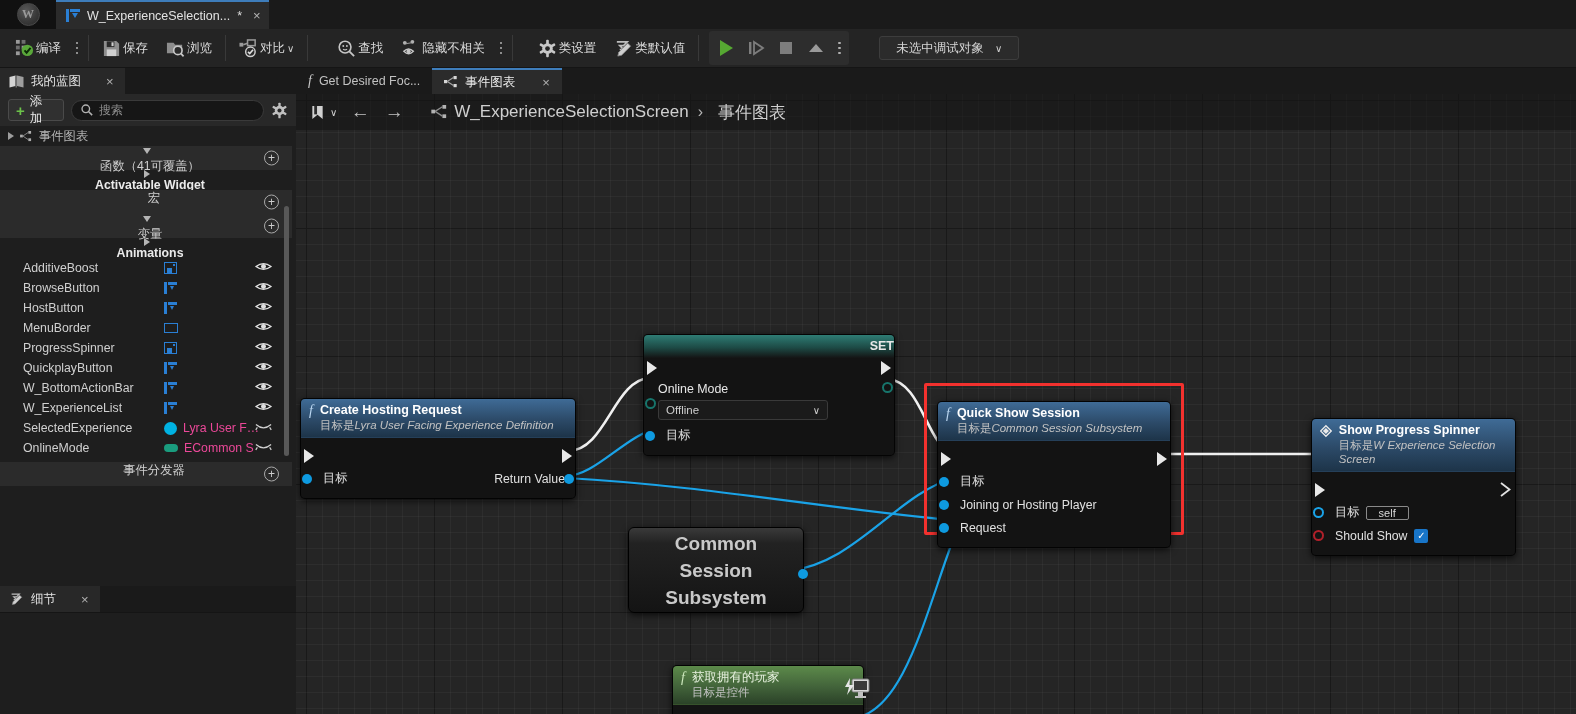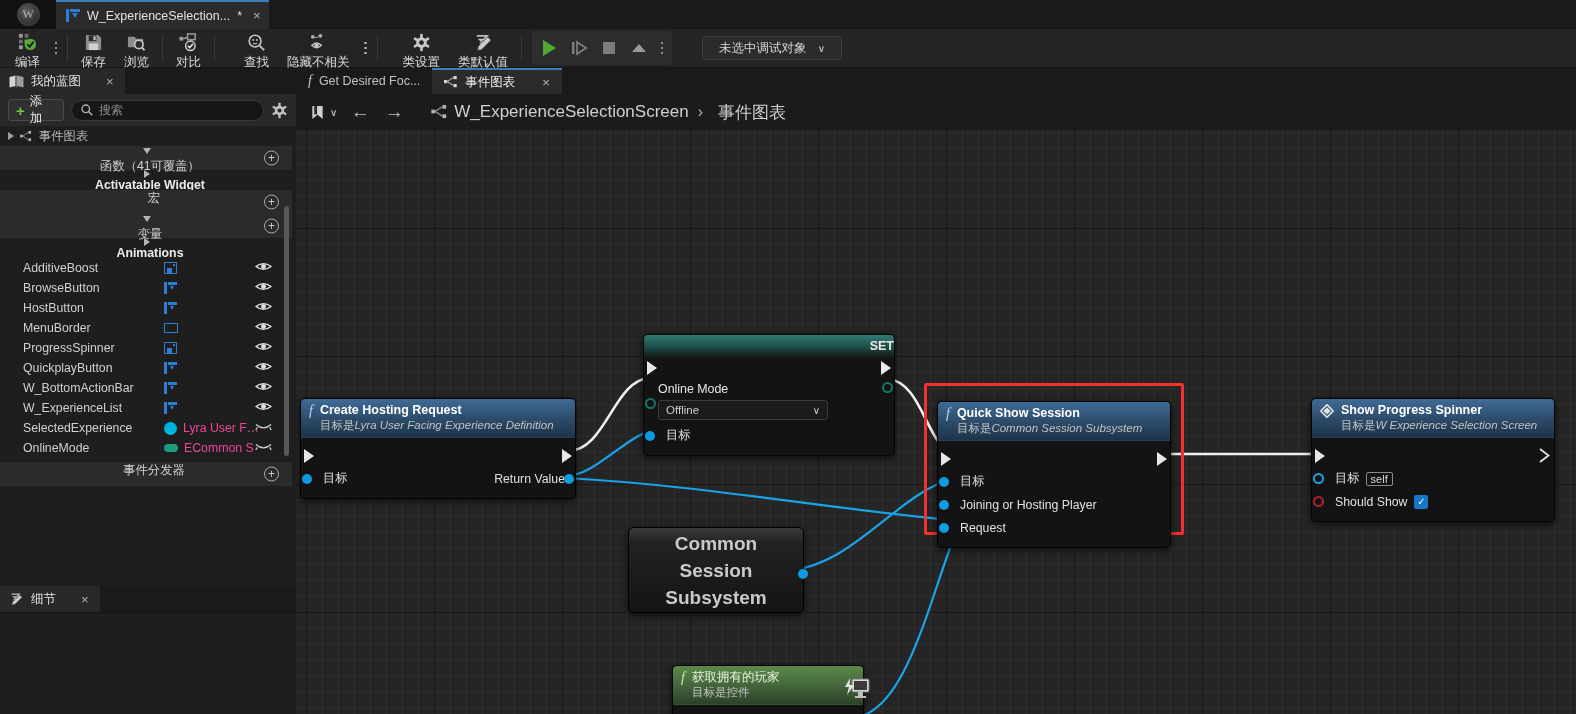--- a/index.html
+++ b/index.html
@@ -59,21 +59,21 @@
     position: absolute; left: 0; top: 29px; width: 1576px; height: 39px;
     background: #242424;
     display: flex; align-items: center;
     border-bottom: 1px solid #151515;
   }
   .tb-group { display:flex; align-items:center; height: 39px; }
   .tb-sep { width:1px; height:26px; background:#393939; margin: 0 4px; }
   .tb-btn {
     display: flex; align-items: center; gap: 2px;
     height: 30px; padding: 0 9px; border-radius: 2px;
-    font-size: 12.5px; color: #dcdcdc; white-space: nowrap; flex-direction: column;
+    font-size: 12.5px; color: #dcdcdc; white-space: nowrap;
   }
   .tb-kebab {
     width: 14px; height: 30px; display:flex; flex-direction:column;
     align-items:center; justify-content:center; gap:2.5px;
   }
   .tb-kebab s { width:2.5px; height:2.5px; border-radius:50%; background:#b0b0b0; display:block; }
   .tb-ico { width:19px; height:19px; flex:0 0 auto; display:block; }
   .chev { font-size: 10px; color:#cfcfcf; }
 
   .play-group {
@@ -245,21 +245,21 @@
   .pin-dot.teal{ background:none; border:2px solid #17746b; width:11px;height:11px; border-radius:50%;}
   .pin-ring { width:11px;height:11px; border-radius:50%; border:2.2px solid #1aa3e8; position:absolute;}
   .pin-ring.red{ border-color:#b0202a; }
 
   .combo-mini {
     height:20px; background:#1b1b1b; border:1px solid #3a3a3a; border-radius:3px;
     display:flex; align-items:center; justify-content:space-between;
     padding: 0 7px; font-size:11.5px; color:#cdcdcd;
   }
   .self-chip {
-    border:1px solid #8a8a8a; border-radius:2px; padding: 0px 4px;
+    border:1px solid #8a8a8a; border-radius:2px; padding: 0px 12px;
     font-size:11px; color:#d8d8d8; margin-left:6px;
   }
   .cb-chip {
     width:14px;height:14px;background:#1875c8;border-radius:2px; margin-left:7px;
     display:flex;align-items:center;justify-content:center; color:#fff; font-size:10px;
   }
   .redbox {
     position:absolute; border:3px solid #f3312e; border-radius:2px; pointer-events:none;
   }
   .bigtext-node {
@@ -791,21 +791,21 @@
             <span class="pin-dot blue" style="left:1px;top:7px;"></span>
             <span class="lbl" style="margin-left:12px">Joining or Hosting Player</span>
           </div>
           <div class="pinrow">
             <span class="pin-dot blue" style="left:1px;top:7px;"></span>
             <span class="lbl" style="margin-left:12px">Request</span>
           </div>
         </div>
       </div>
 
-      <div class="node" style="left:1015px; top:304px; width:244px;">
+      <div class="node" style="left:1015px; top:324px; width:205px;">
         <div class="node-head blue">
           <svg width="14" height="14" viewBox="0 0 14 14" style="margin-top:1px">
             <path d="M7 0.8 L13.2 7 L7 13.2 L0.8 7z" fill="none" stroke="#eaeaea" stroke-width="1.6"></path>
             <path d="M7 3.4 L10.6 7 L7 10.6 L3.4 7z" fill="#eaeaea"></path>
           </svg>
           <div>
             <div class="node-title">Show Progress Spinner</div>
             <div class="node-sub">
               <span>目标是</span><em>W Experience Selection Screen</em>
             </div>

